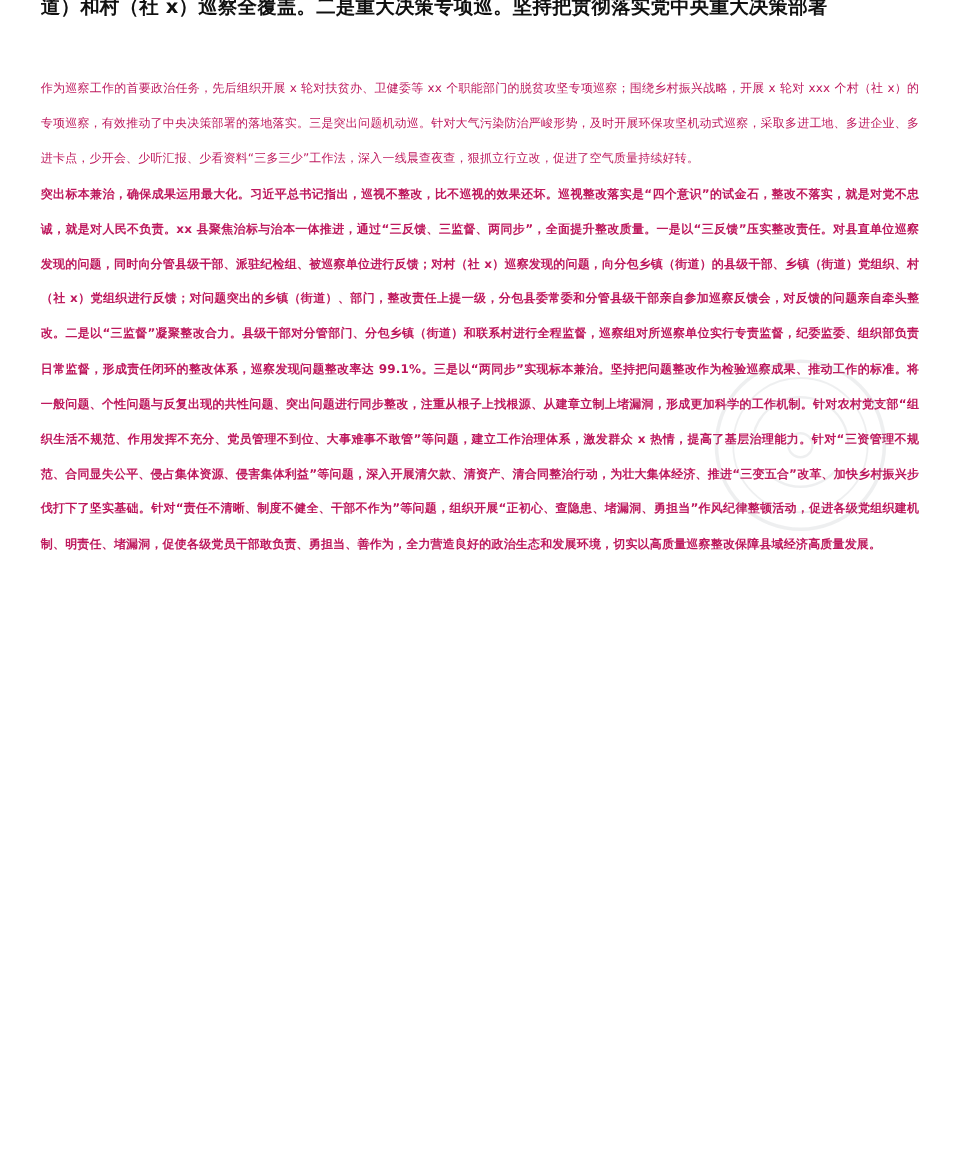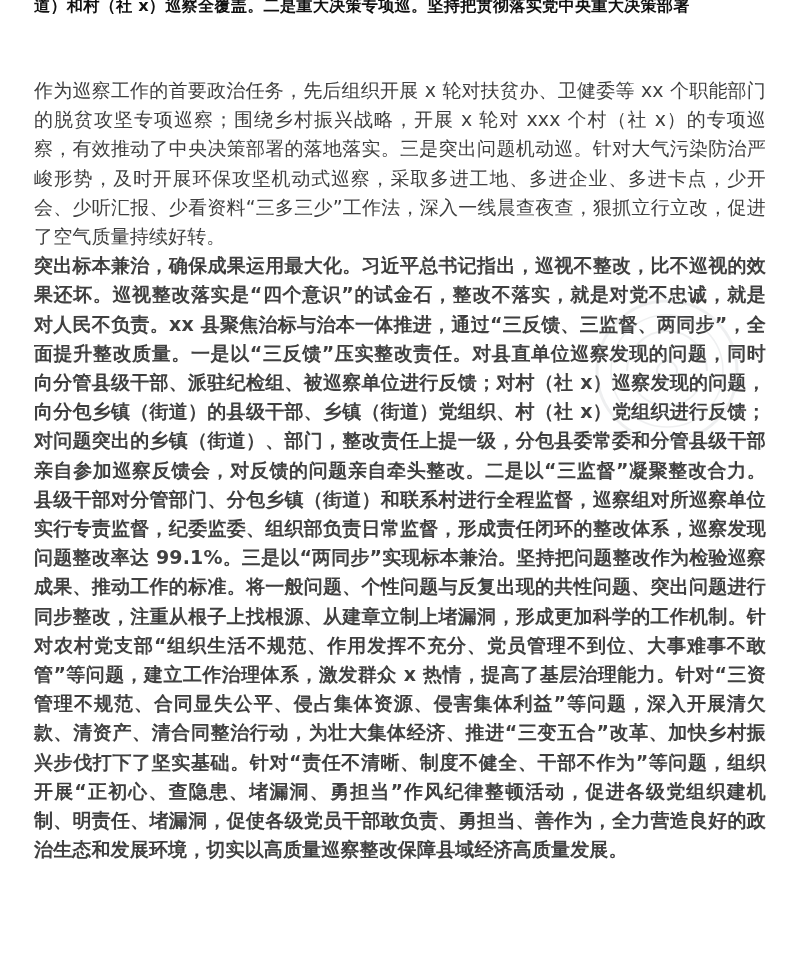--- a/index.html
+++ b/index.html
@@ -37,27 +37,27 @@
     color: #111111;
     white-space: nowrap;
   }
   .body-block {
     position: absolute;
     top: 60px;
     left: 34px;
     width: 732px;
   }
   p.para {
-    margin: 16px 0 0 0;
-    font-size: 19px;
+    margin: 0 0 0 0;
+    font-size: 10px;
     line-height: 29.2px;
     text-align: justify;
     text-justify: inter-character;
     letter-spacing: 0.15px;
-    color: #404040;
+    color: #be185d;
     text-indent: 0;
   }
   p.para + p.para {
     margin-top: 0px;
     font-weight: bold;
   }
   .watermark {
     position: absolute;
     top: 296px;
     left: 592px;

